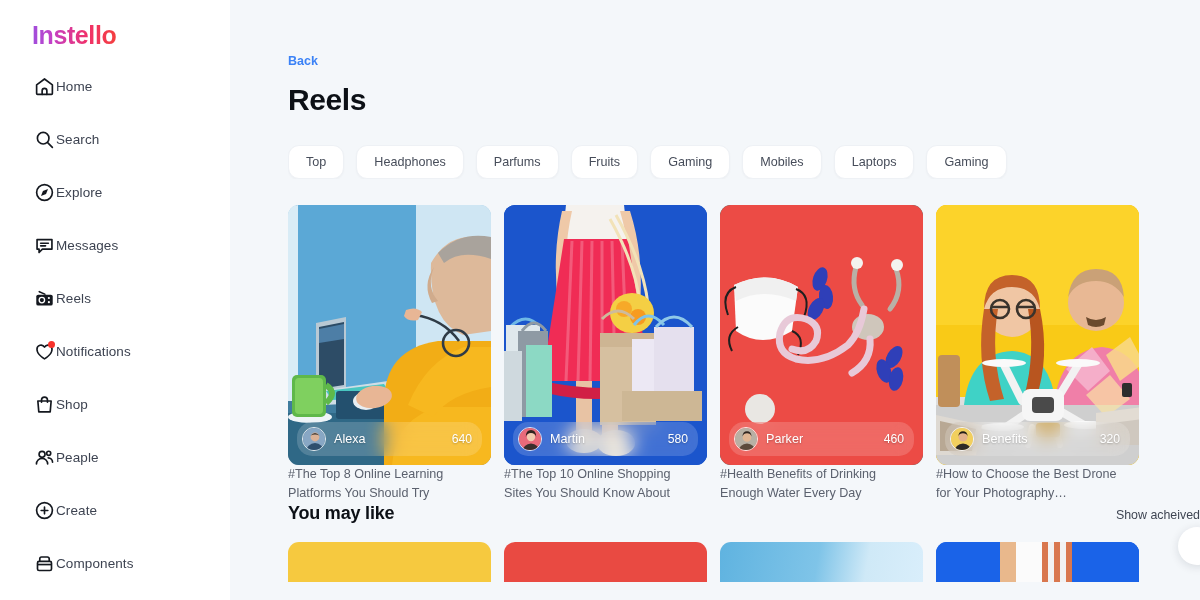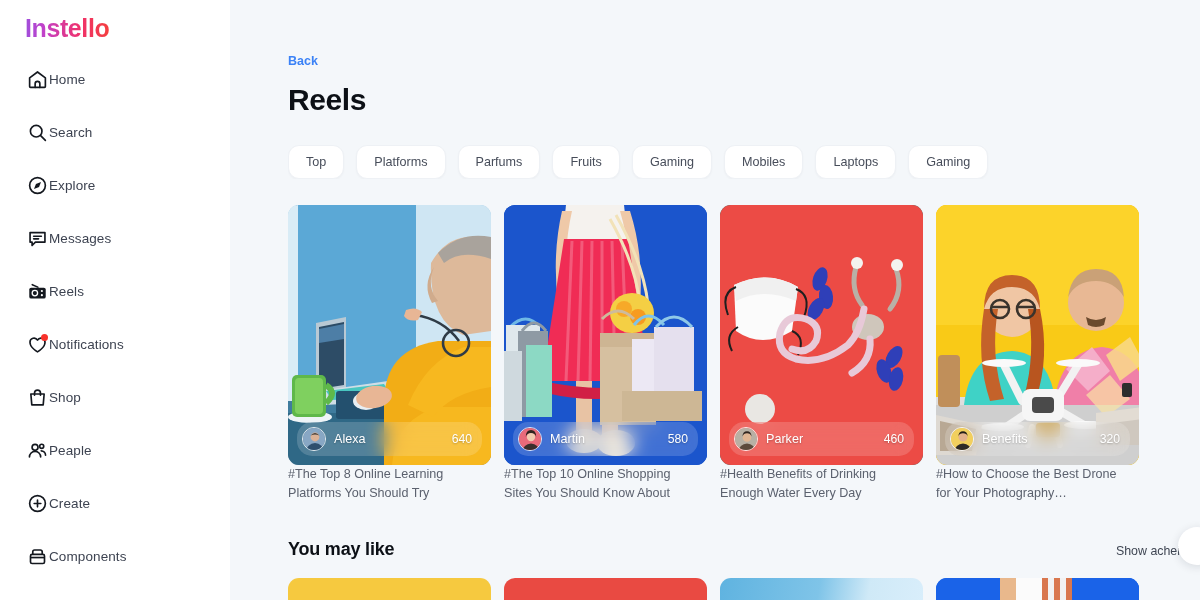--- a/index.html
+++ b/index.html
@@ -9,21 +9,21 @@
     font-family: "Liberation Sans", sans-serif;
     background: #ffffff;
   }
   .app { display: flex; width: 1200px; height: 600px; }
 
   
   .sidebar {
     width: 230px; height: 600px;
     background: #ffffff;
     flex: 0 0 230px;
-    padding: 5px;
+    padding: 12px;
     position: relative;
     z-index: 5;
   }
   .logo {
     font-size: 25px;
     font-weight: 700;
     letter-spacing: -0.4px;
     padding: 8px 0 0 20px;
     background: linear-gradient(90deg, #7b5cf0 0%, #c341c8 38%, #f0316b 72%, #f43f3f 100%);
     -webkit-background-clip: text;
@@ -187,21 +187,20 @@
     box-shadow: 0 2px 10px rgba(16,24,40,.12);
     cursor: pointer;
     z-index: 8;
   }
 
   
   .section-head {
     display: flex;
     align-items: baseline;
     width: 912px;
-    margin-top: 36px;
   }
   .section-title {
     font-size: 18px;
     font-weight: 700;
     color: #0c1016;
     letter-spacing: -0.2px;
   }
   .show-link {
     margin-left: auto;
     font-size: 12.4px;
@@ -356,21 +355,21 @@
   </aside>
 
   <main class="main">
 
     <a class="back-link">Back</a>
     <h1 class="page-title">Reels</h1>
 
     
     <div class="chips">
       <div class="chip">Top</div>
-      <div class="chip">Platforms</div>
+      <div class="chip">Headphones</div>
       <div class="chip">Parfums</div>
       <div class="chip">Fruits</div>
       <div class="chip">Gaming</div>
       <div class="chip">Mobiles</div>
       <div class="chip">Laptops</div>
       <div class="chip">Gaming</div>
       <div class="chips-fade"></div>
     </div>
 
     

